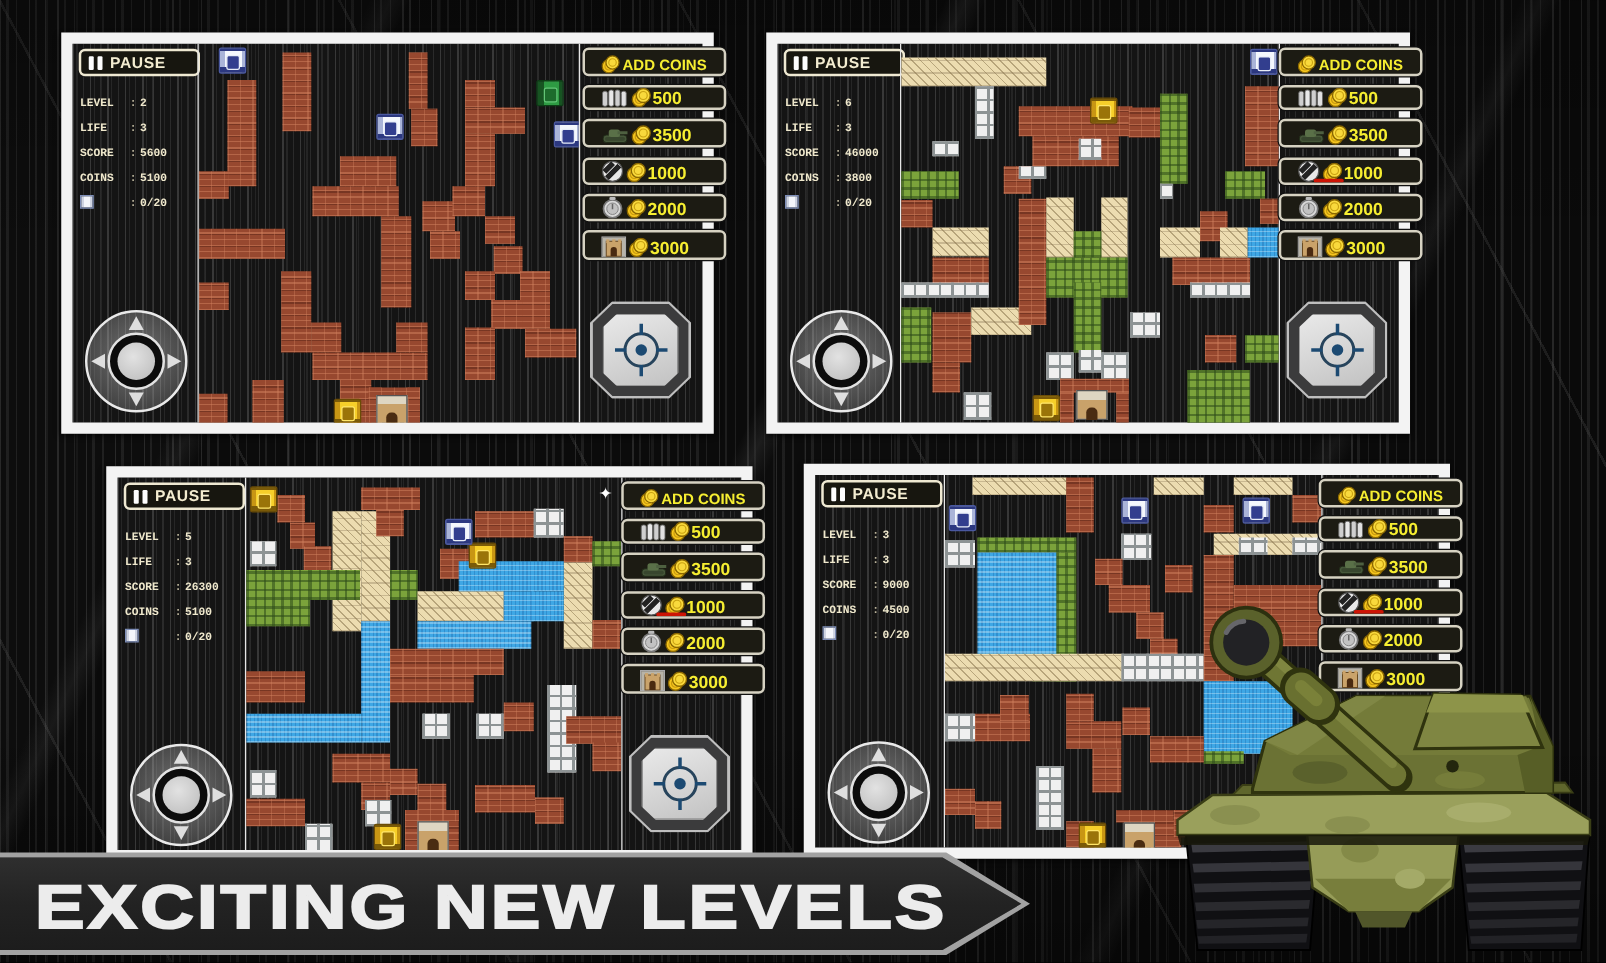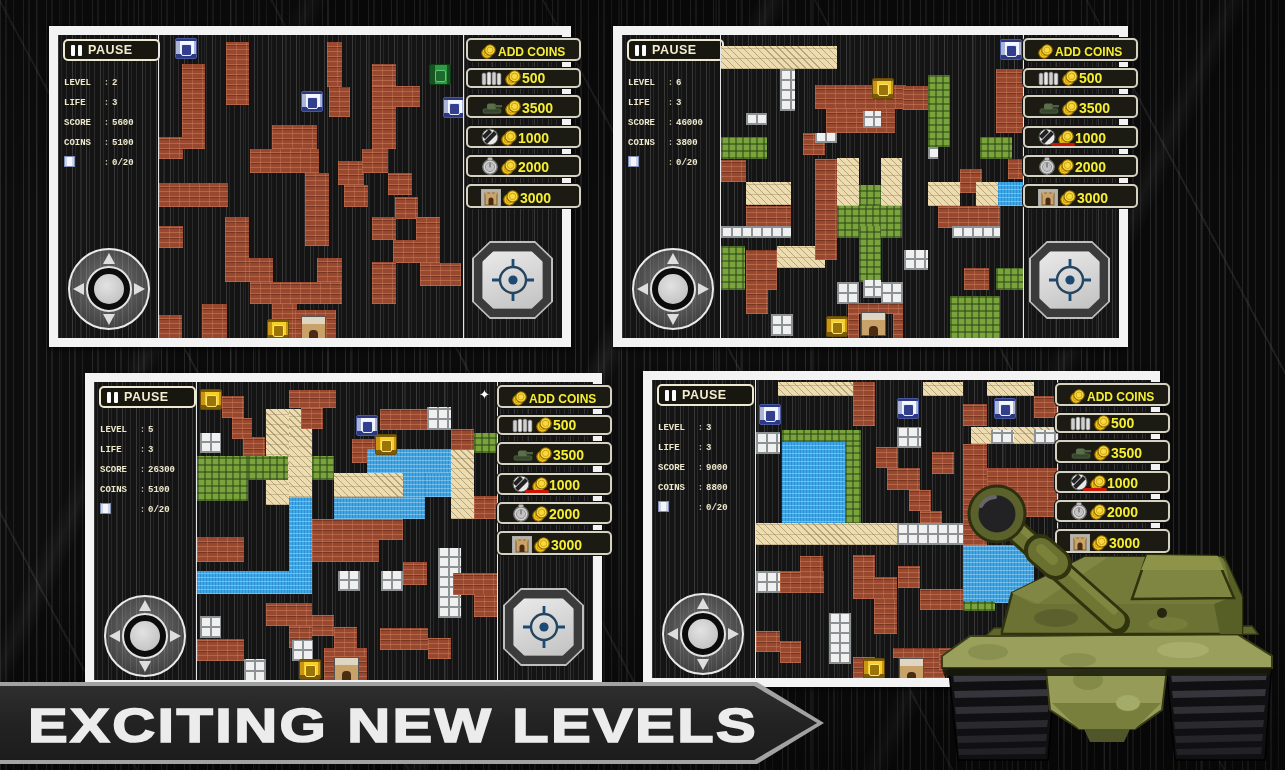--- a/index.html
+++ b/index.html
@@ -885,21 +885,21 @@
         <span class="sv">3</span>
       </div>
       <div class="srow">
         <span class="sl">SCORE</span>
         <span class="sc">:</span>
         <span class="sv">9000</span>
       </div>
       <div class="srow">
         <span class="sl">COINS</span>
         <span class="sc">:</span>
-        <span class="sv">8800</span>
+        <span class="sv">4500</span>
       </div>
       <div class="srow">
         <span class="sl"><span class="mini"></span></span>
         <span class="sc">:</span>
         <span class="sv">0/20</span>
       </div>
     </div>
 
 <div class="joy">
       <div class="jring"></div>

